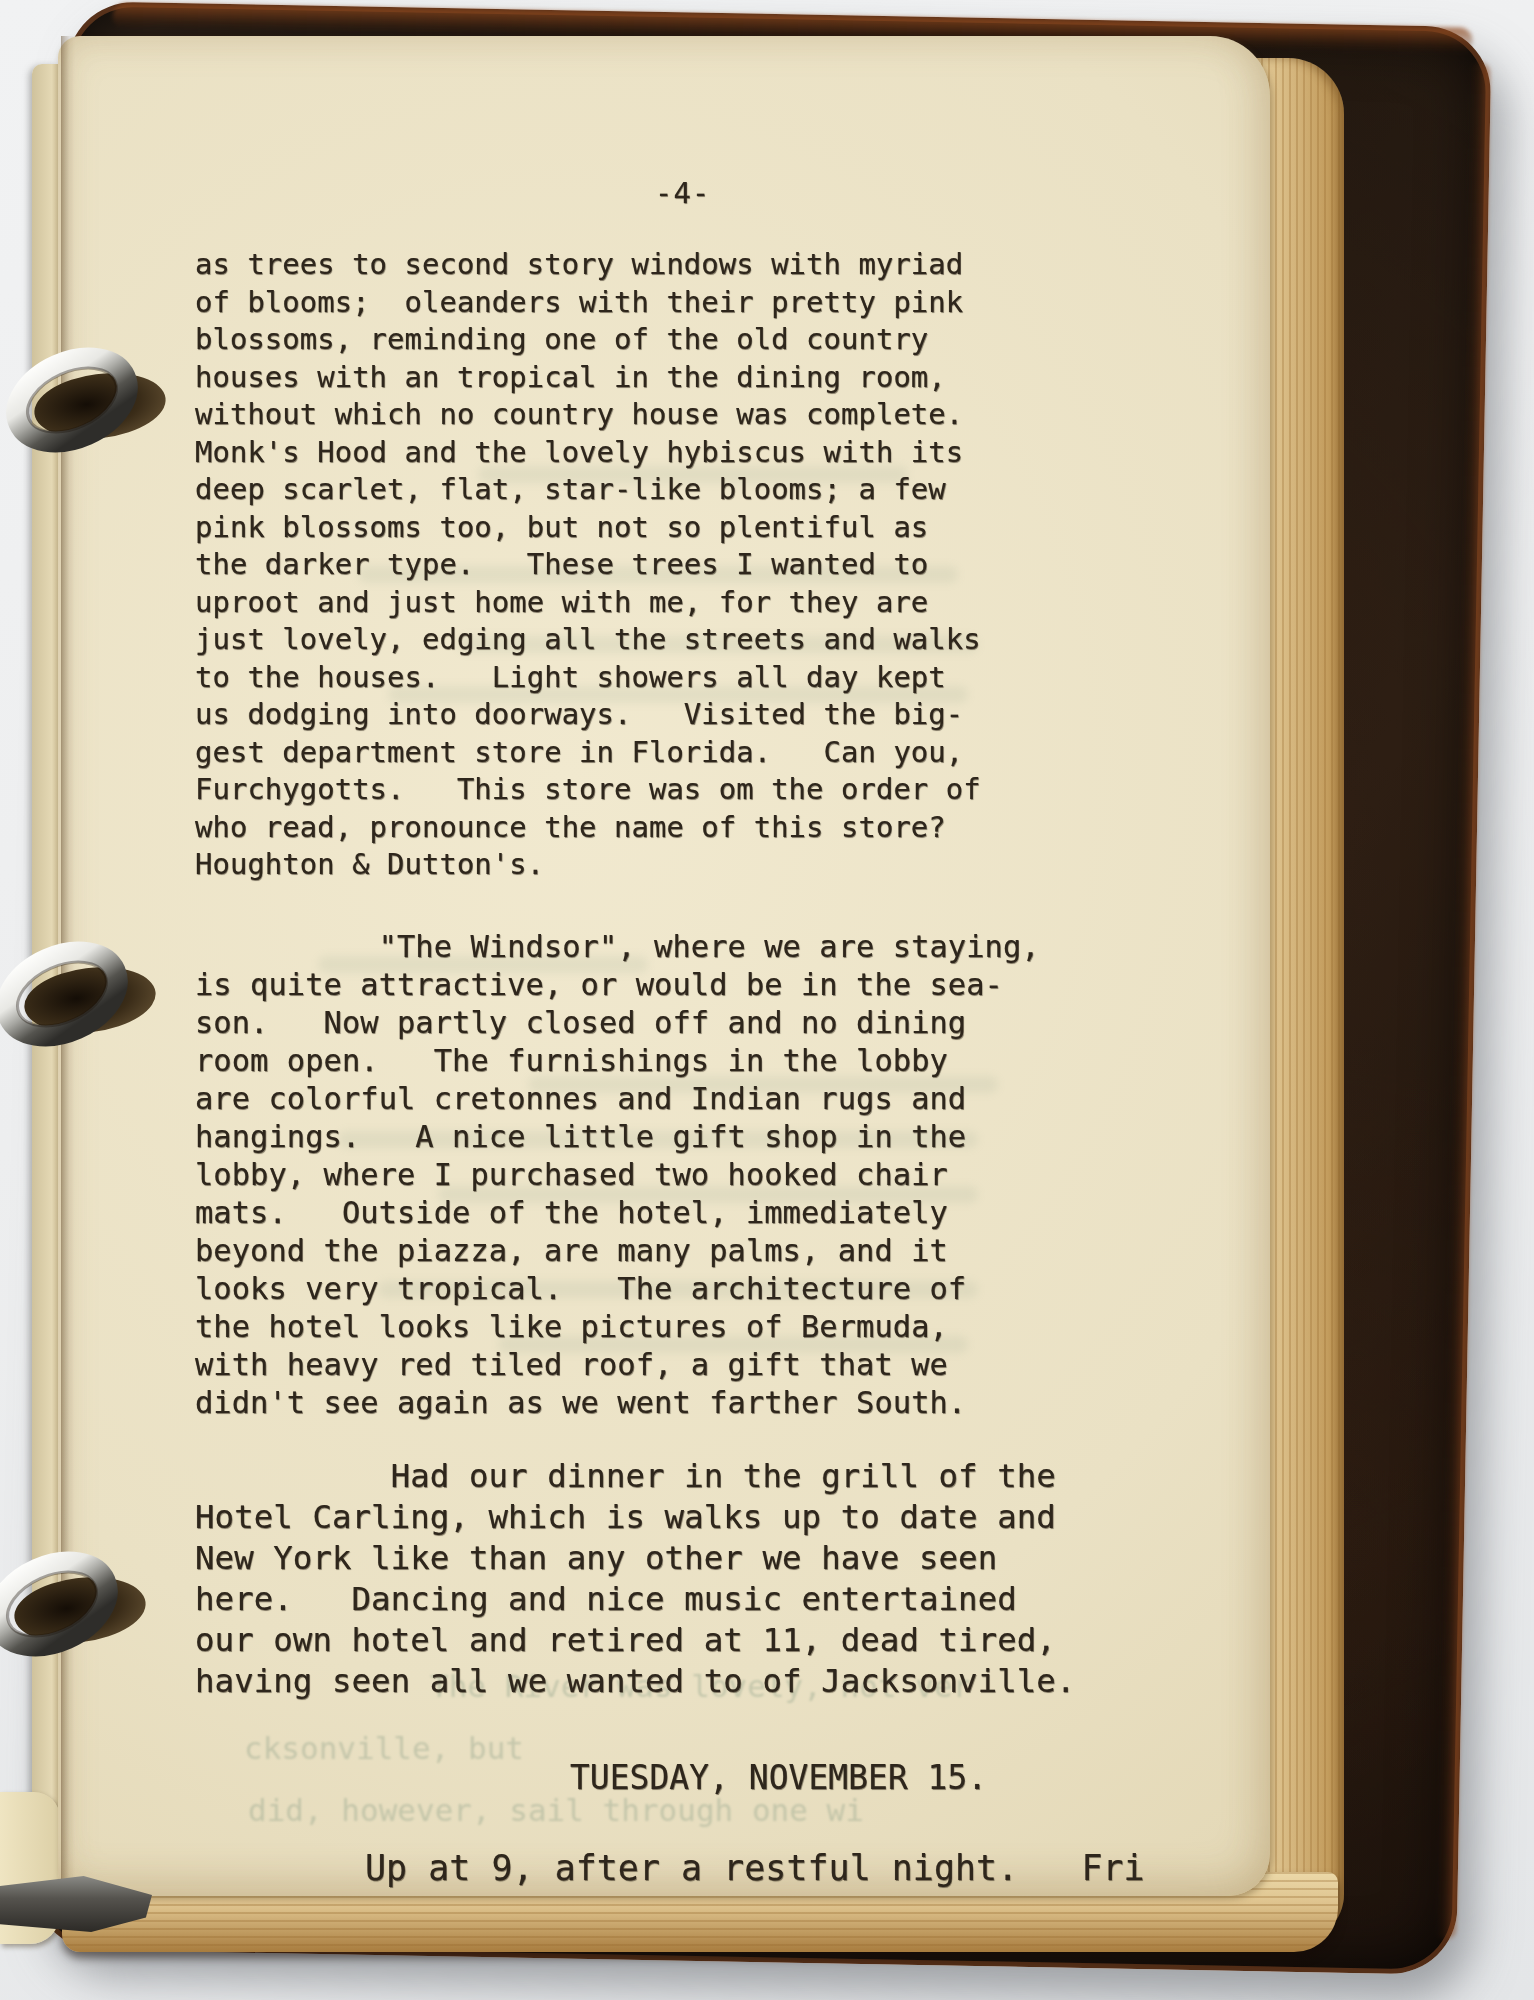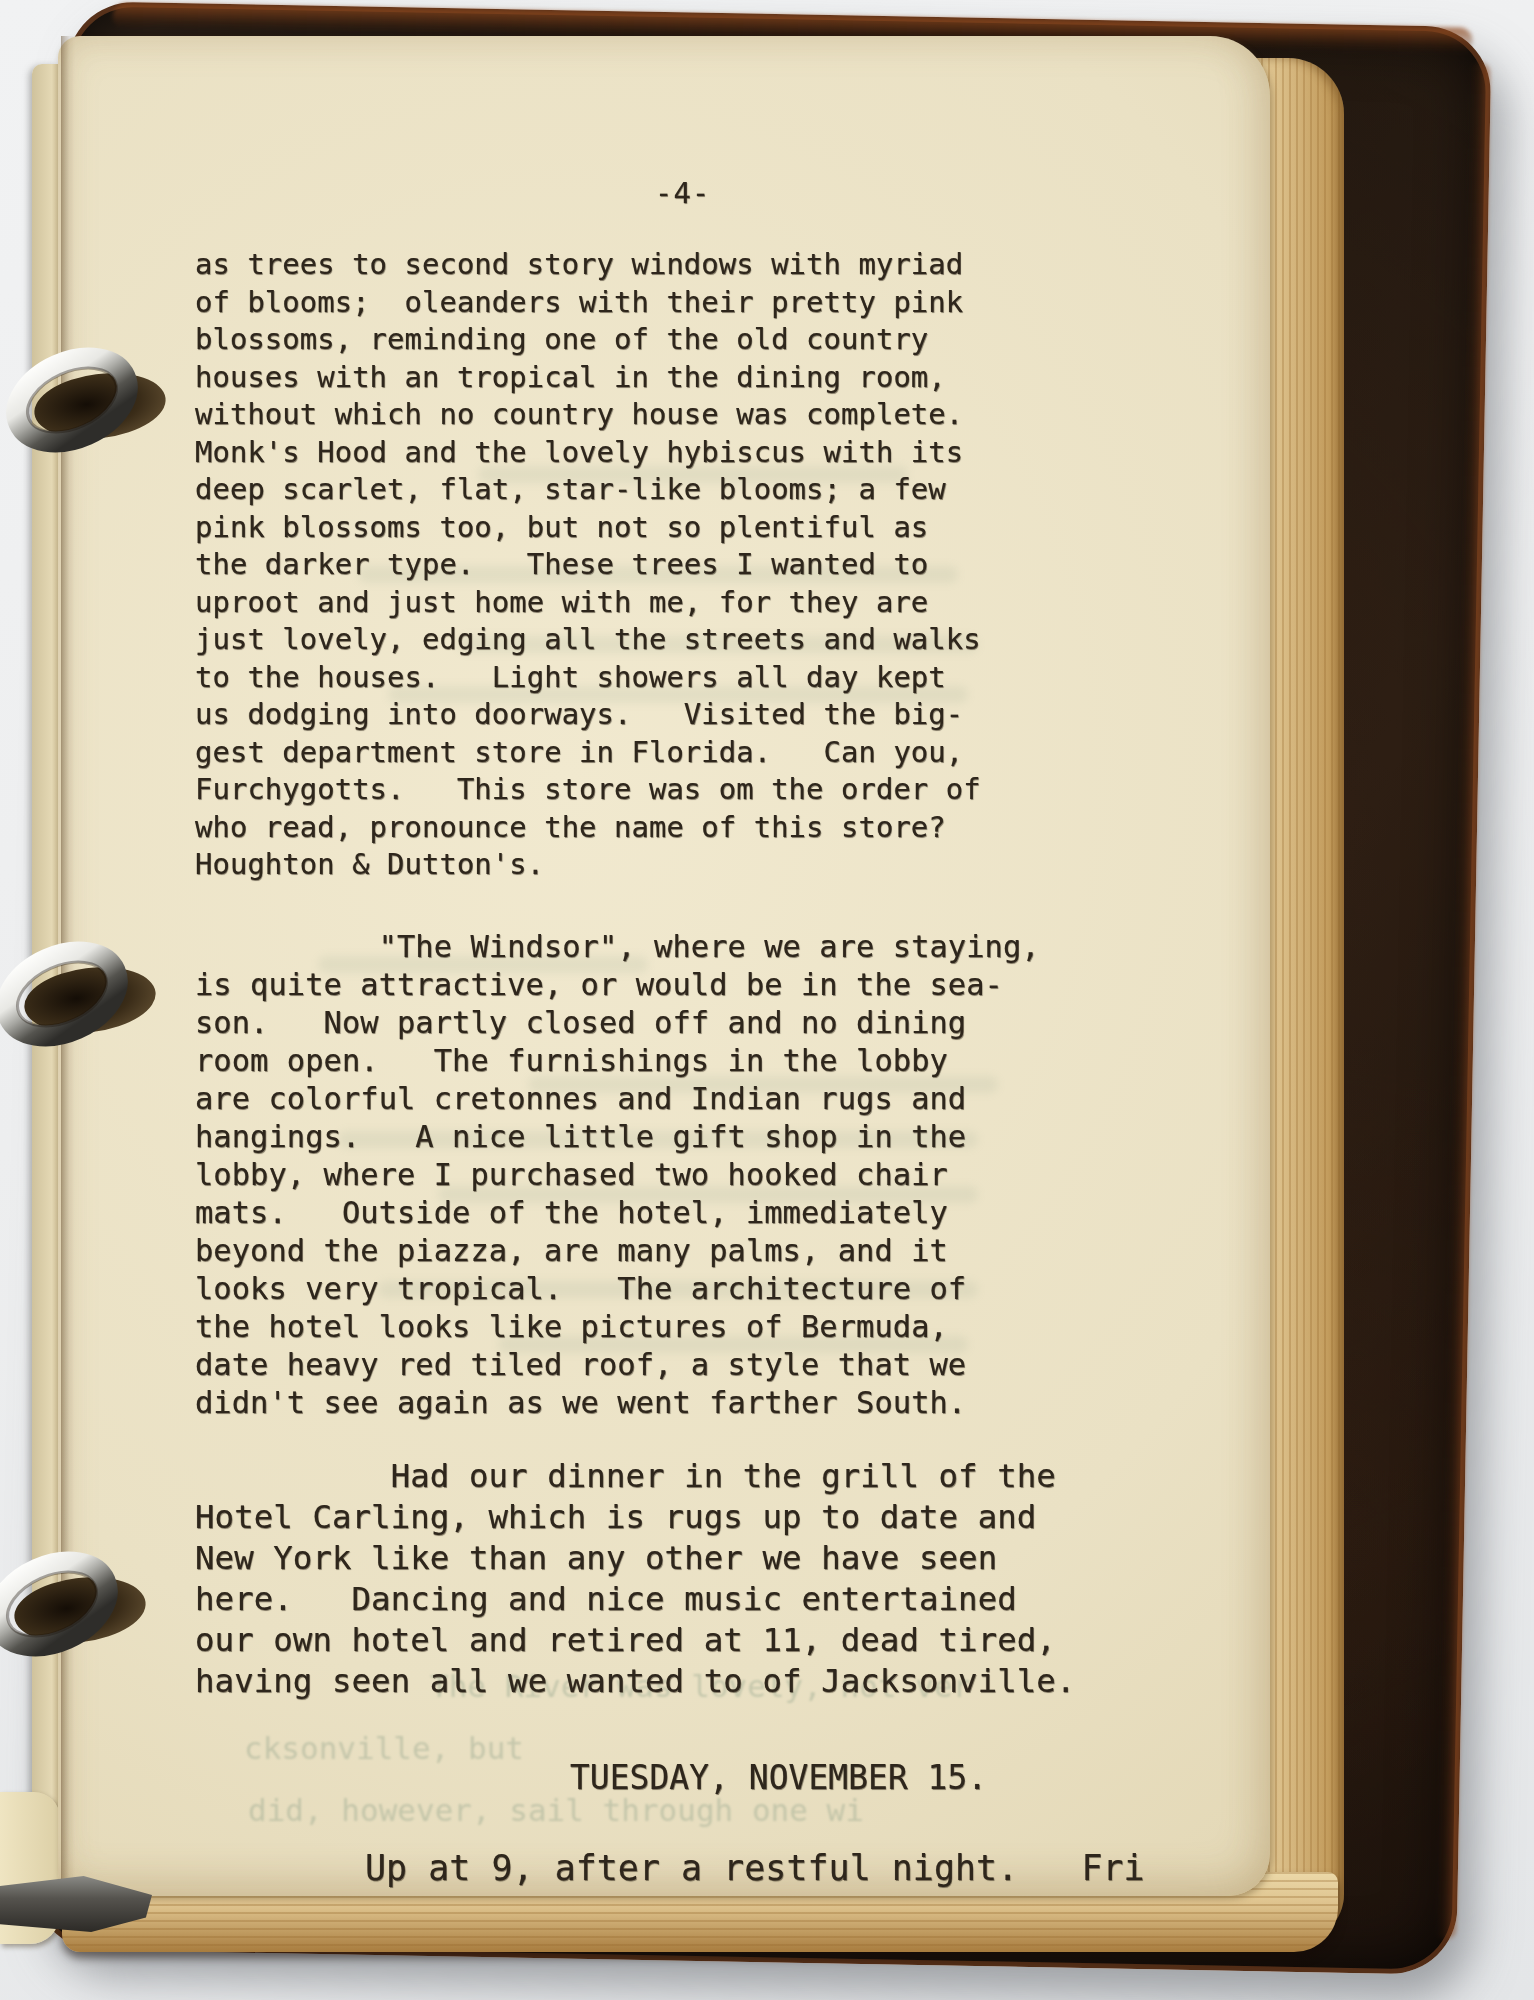--- a/index.html
+++ b/index.html
@@ -180,26 +180,26 @@
         <div class="tline">is quite attractive, or would be in the sea-</div>
         <div class="tline">son.   Now partly closed off and no dining</div>
         <div class="tline">room open.   The furnishings in the lobby</div>
         <div class="tline">are colorful cretonnes and Indian rugs and</div>
         <div class="tline">hangings.   A nice little gift shop in the</div>
         <div class="tline">lobby, where I purchased two hooked chair</div>
         <div class="tline">mats.   Outside of the hotel, immediately</div>
         <div class="tline">beyond the piazza, are many palms, and it</div>
         <div class="tline">looks very tropical.   The architecture of</div>
         <div class="tline">the hotel looks like pictures of Bermuda,</div>
-        <div class="tline">date heavy red tiled roof, a style that we</div>
+        <div class="tline">with heavy red tiled roof, a gift that we</div>
         <div class="tline">didn't see again as we went farther South.</div>
       </div>
     <div class="para p3">
         <div class="tline">          Had our dinner in the grill of the</div>
-        <div class="tline">Hotel Carling, which is rugs up to date and</div>
+        <div class="tline">Hotel Carling, which is walks up to date and</div>
         <div class="tline">New York like than any other we have seen</div>
         <div class="tline">here.   Dancing and nice music entertained</div>
         <div class="tline">our own hotel and retired at 11, dead tired,</div>
         <div class="tline">having seen all we wanted to of Jacksonville.</div>
       </div>
     <div class="heading tline">TUESDAY, NOVEMBER 15.</div>
     <div class="lastline tline">Up at 9, after a restful night.   Fri</div>
   </div>
 
   <svg class="ring" style="left:-20px;top:336px" width="210" height="140" viewBox="0 0 210 140">

